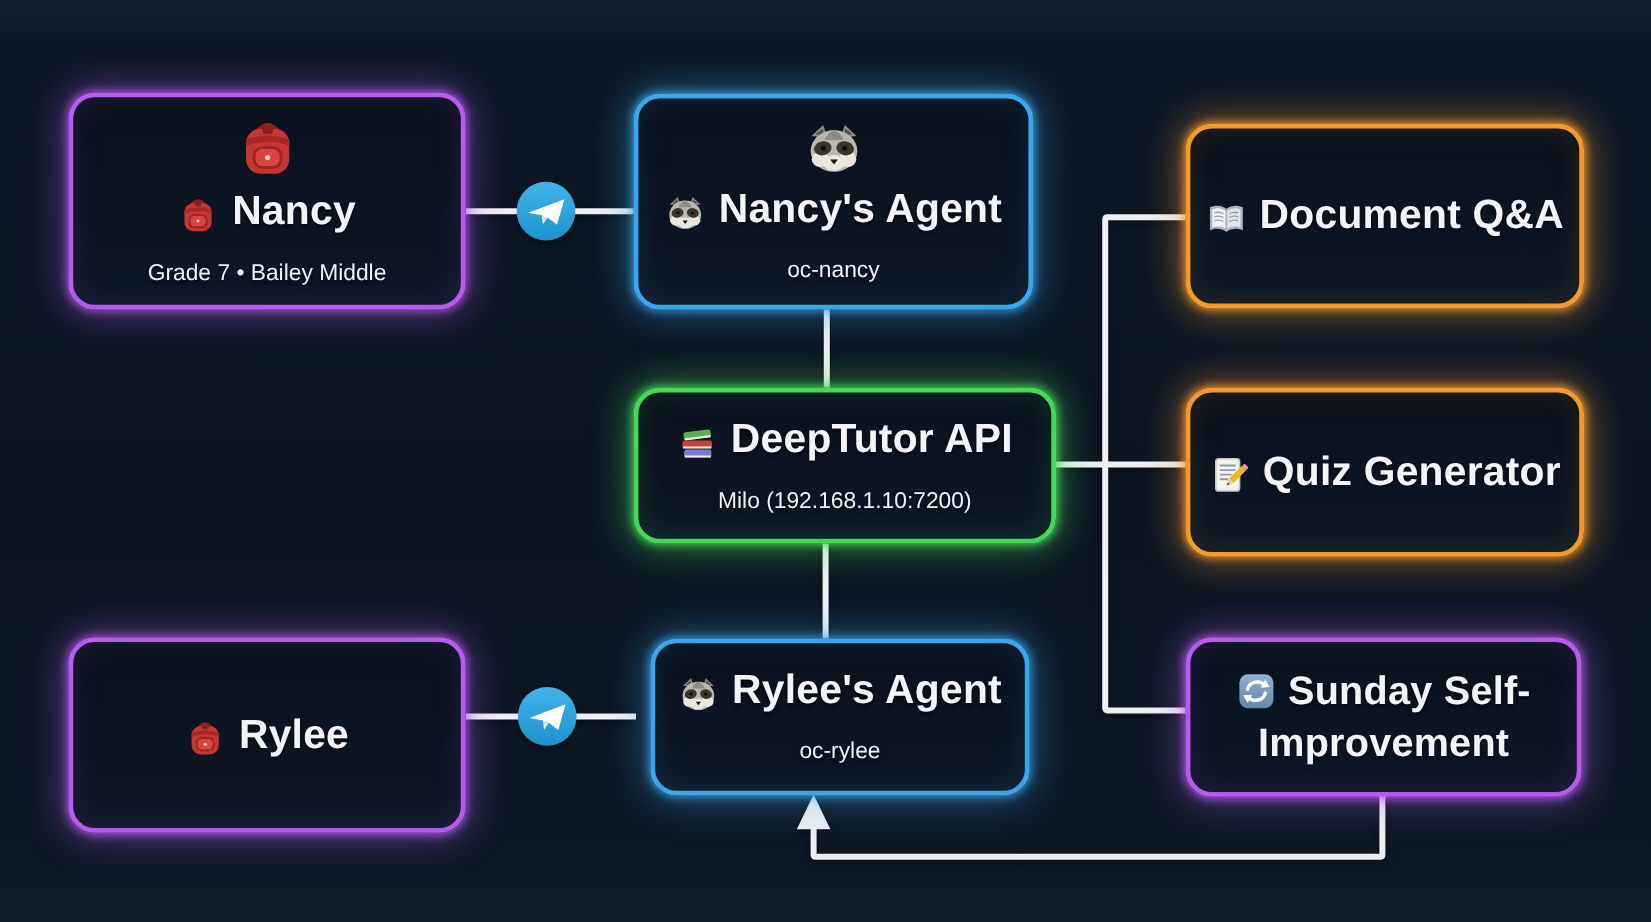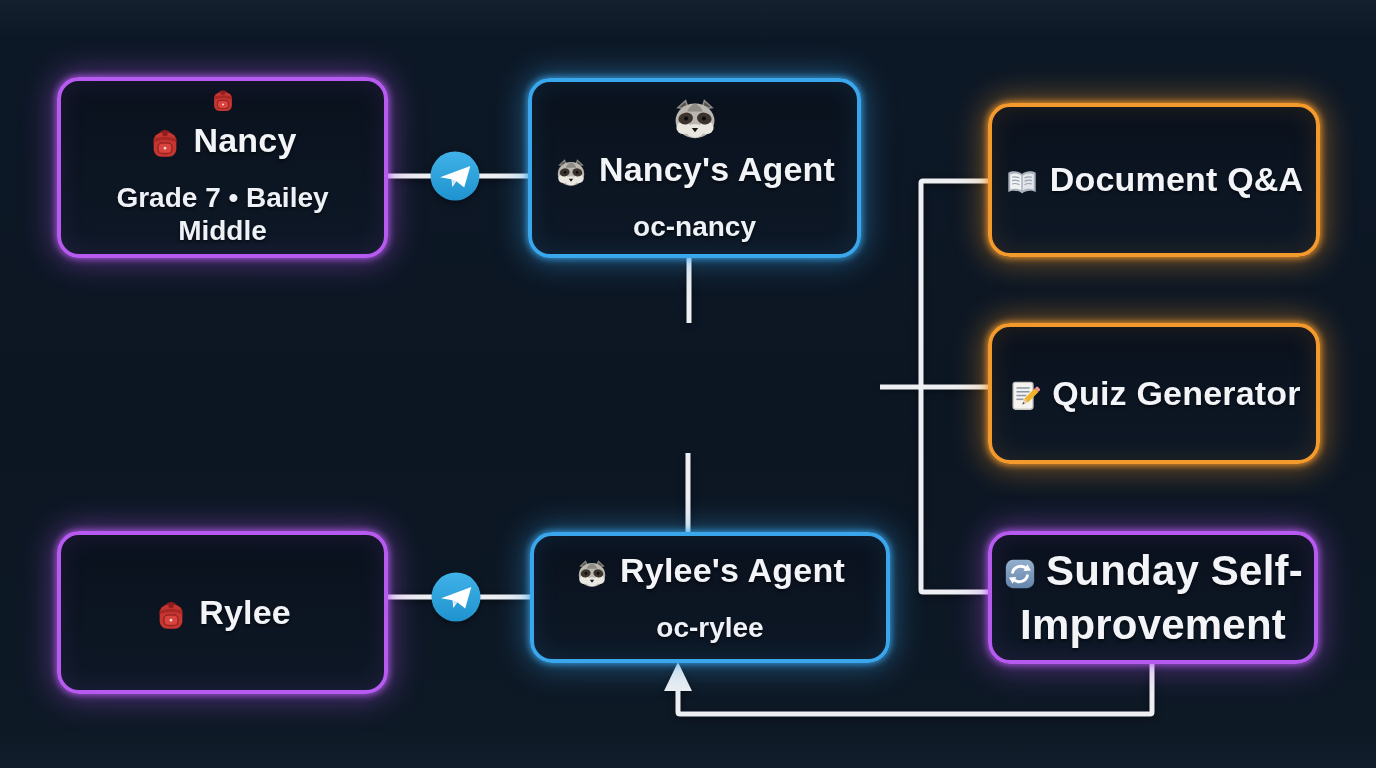--- a/index.html
+++ b/index.html
@@ -18,29 +18,29 @@
   .node.blue{border-color:#3aa6ec;box-shadow:0 0 30px 5px rgba(58,166,236,.40),0 0 7px 1px rgba(58,166,236,.85),inset 0 0 26px rgba(58,166,236,.12);}
   .node.green{border-color:#46d957;box-shadow:0 0 30px 5px rgba(70,217,87,.45),0 0 7px 1px rgba(70,217,87,.9),inset 0 0 26px rgba(70,217,87,.14);}
   .node.orange{border-color:#f49a2c;box-shadow:0 0 30px 5px rgba(244,154,44,.45),0 0 7px 1px rgba(244,154,44,.9),inset 0 0 26px rgba(244,154,44,.12);}
 
   #node-nancy{left:57px;top:77px;width:331px;height:181px;}
   #node-nancy-agent{left:528px;top:78px;width:333px;height:180px;}
   #node-doc-qa{left:988px;top:103px;width:332px;height:154px;}
   #node-deeptutor{left:528px;top:323px;width:352px;height:130px;}
   #node-quiz{left:988px;top:323px;width:332px;height:141px;}
   #node-rylee{left:57px;top:531px;width:331px;height:163px;}
-  #node-rylee-agent{left:530px;top:532px;width:360px;height:131px;}
+  #node-rylee-agent{left:542px;top:532px;width:316px;height:131px;}
   #node-sunday{left:988px;top:531px;width:330px;height:133px;}
 
   .title{font-size:34px;font-weight:700;letter-spacing:.2px;line-height:1.15;
          display:flex;align-items:flex-end;justify-content:center;gap:11px;
          text-shadow:0 2px 3px rgba(0,0,0,.55);}
-  .title--wrap{display:block;font-size:42px;line-height:1.28;}
+  .title--wrap{display:block;font-size:33px;line-height:1.28;}
   .title--wrap .icon-inline{vertical-align:-6px;margin-right:9px;}
-  .subtitle{font-size:28px;font-weight:700;color:#eef1f6;line-height:1.2;
+  .subtitle{font-size:19px;font-weight:400;color:#eef1f6;line-height:1.2;
             text-shadow:0 2px 3px rgba(0,0,0,.55);margin-top:16px;}
   .icon-inline{width:34px;height:34px;display:inline-block;}
   .icon-hero{width:54px;height:54px;margin-bottom:2px;}
   #node-nancy-agent .icon-hero{width:50px;height:50px;}
 
   #wires{position:absolute;left:0;top:0;width:1376px;height:768px;
          filter:drop-shadow(0 2px 3px rgba(0,0,0,.5));}
   #icon-defs{position:absolute;width:0;height:0;overflow:hidden;}
 </style>
 </head>
@@ -191,20 +191,29 @@
       </svg>
     <div class="title">
       <svg class="icon-inline">
           <use href="#i-raccoon"></use>
         </svg>
       <span>Nancy's Agent</span>
     </div>
     <div class="subtitle">oc-nancy</div>
   </div>
 
+  <div class="node green" id="node-deeptutor">
+    <div class="title">
+      <svg class="icon-inline">
+          <use href="#i-books"></use>
+        </svg>
+      <span>DeepTutor API</span>
+    </div>
+    <div class="subtitle">Milo (192.168.1.10:7200)</div>
+  </div>
 
   <div class="node orange" id="node-quiz">
     <div class="title">
       <svg class="icon-inline">
           <use href="#i-memo"></use>
         </svg>
       <span>Quiz Generator</span>
     </div>
   </div>
 

